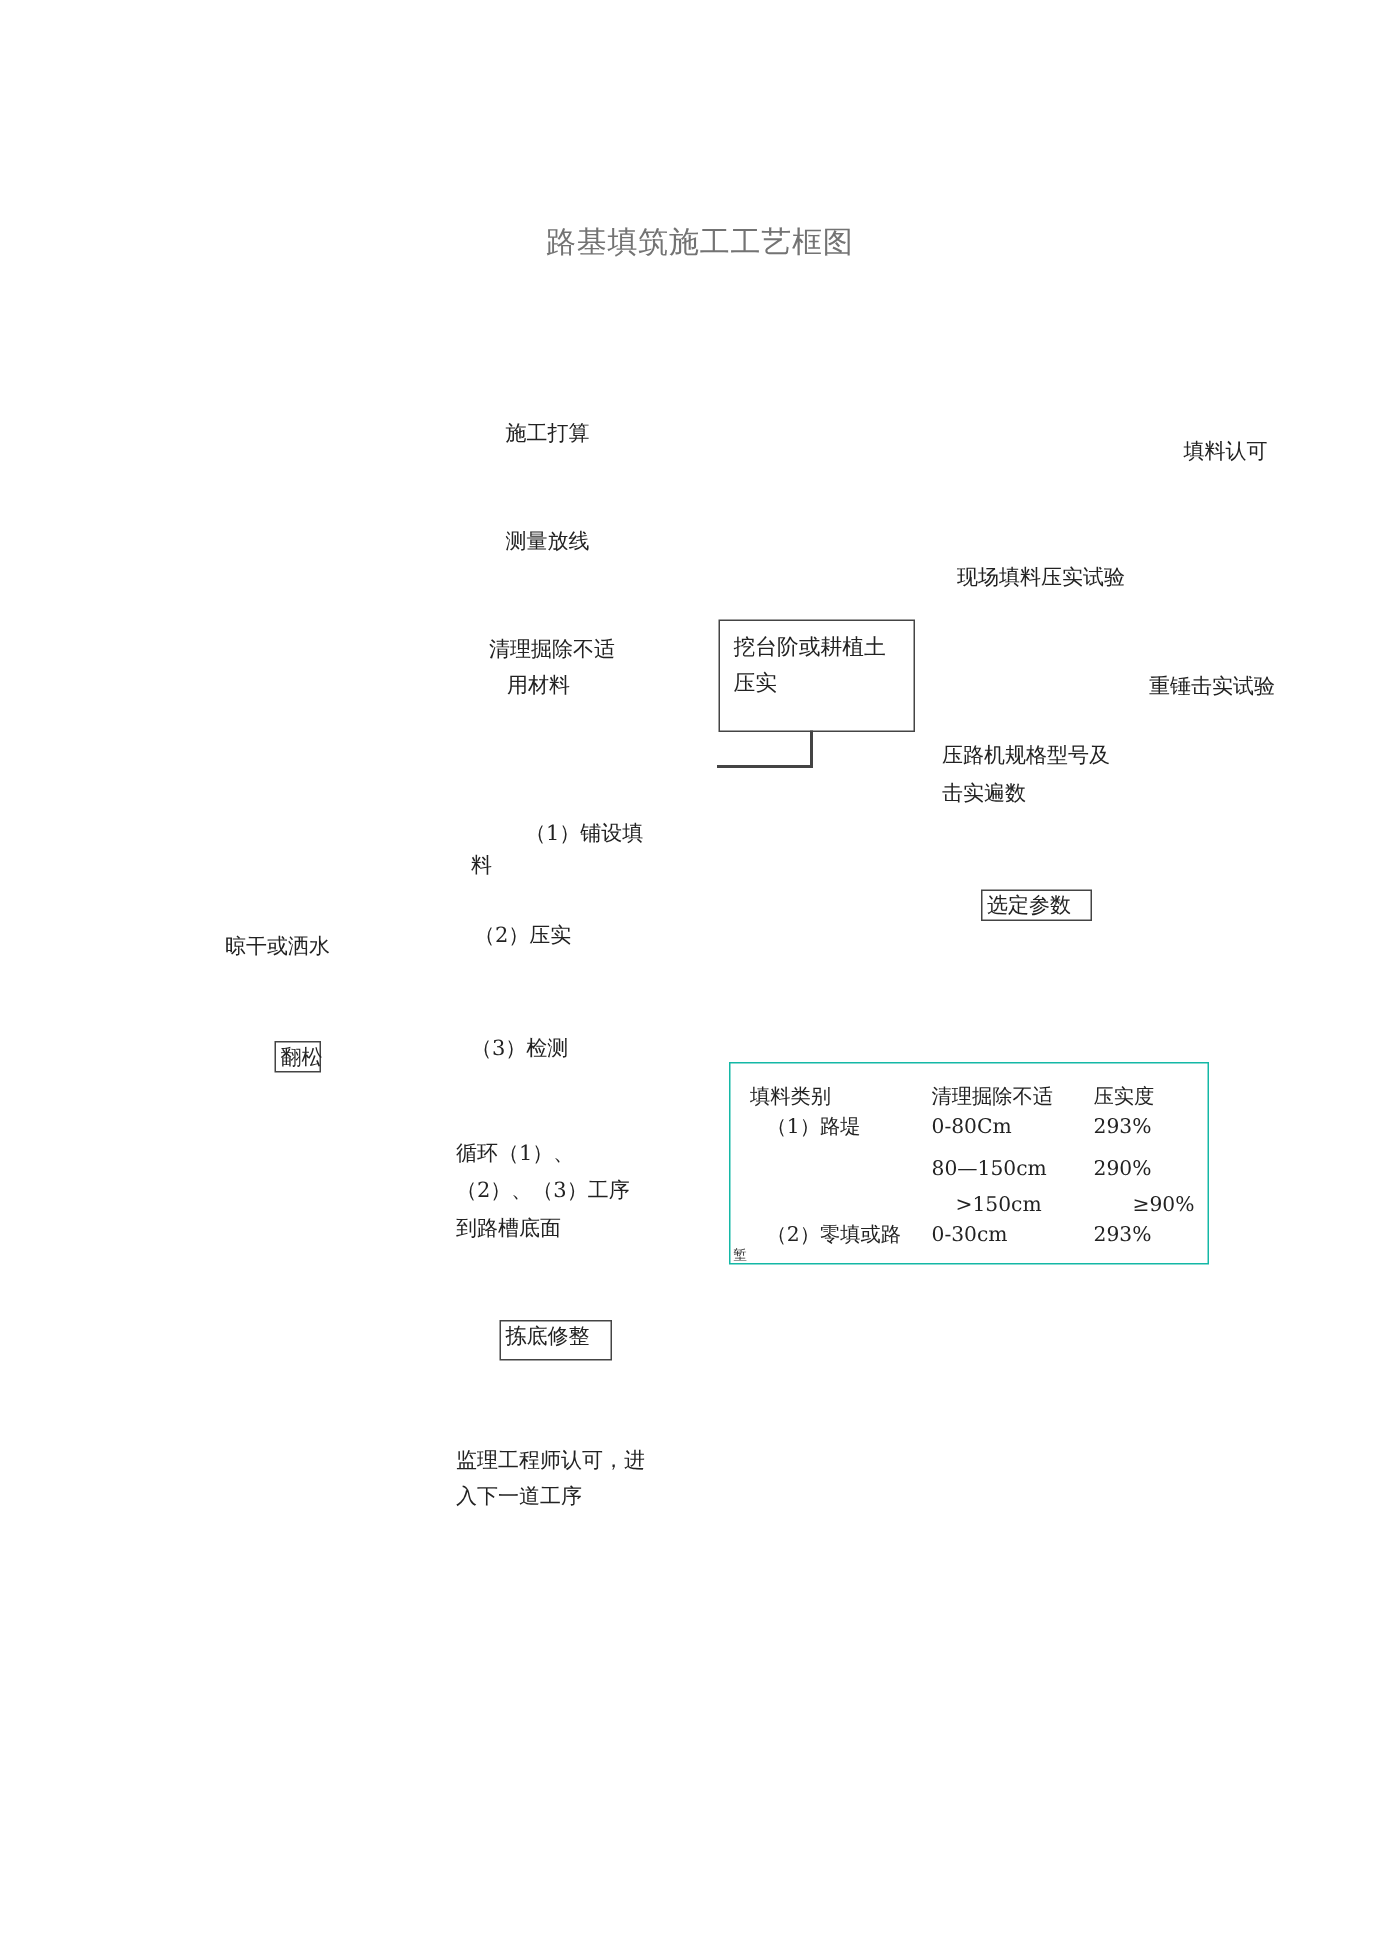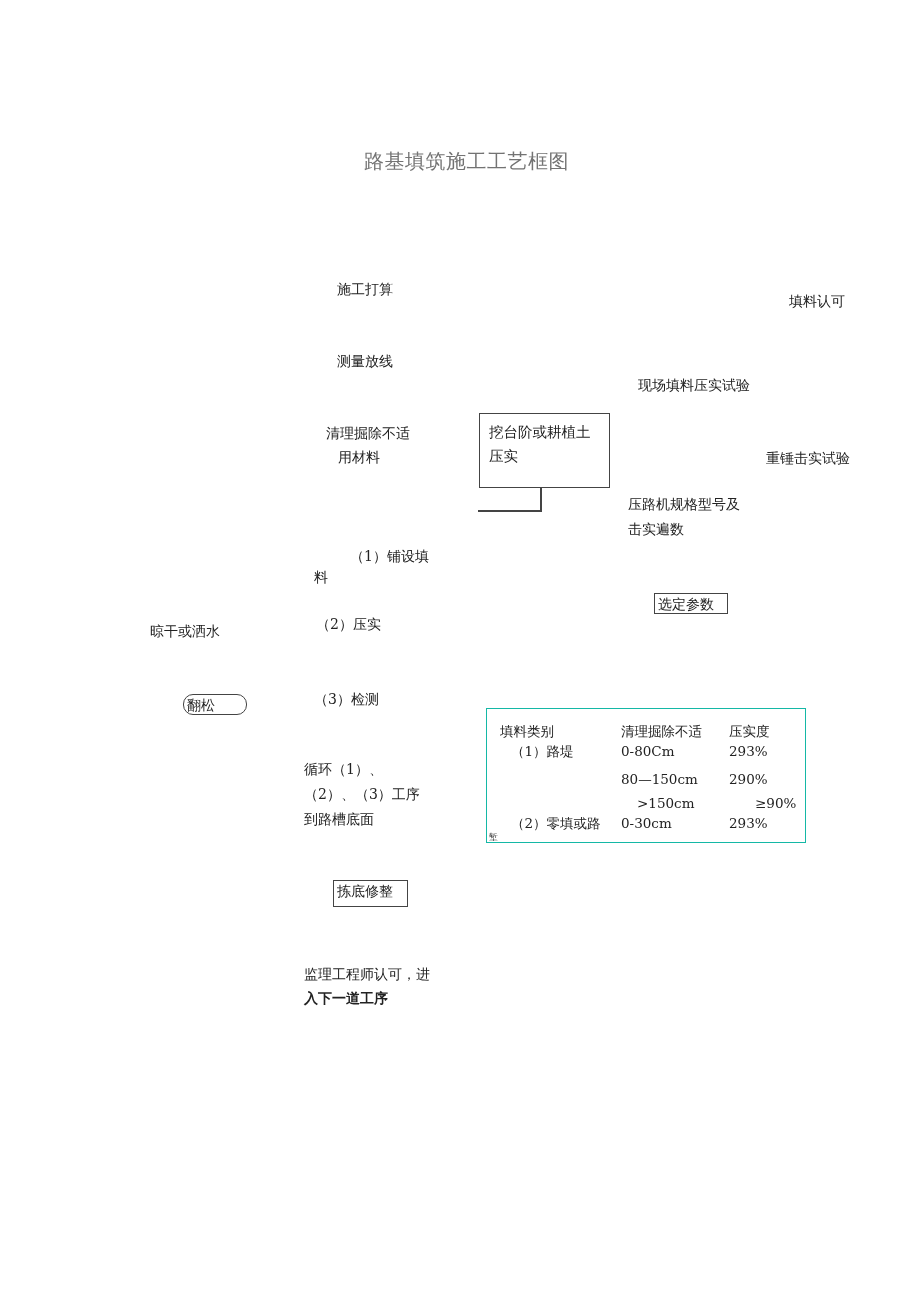--- a/index.html
+++ b/index.html
@@ -34,31 +34,31 @@
 
 <div class="t" style="left:304px;top:757px;">循环（1）、</div>
 <div class="t" style="left:304px;top:782px;">（2）、（3）工序</div>
 <div class="t" style="left:304px;top:807px;">到路槽底面</div>
 
 <div class="box" style="left:333px;top:880px;width:75px;height:27px;">
   <span class="boxlabel" style="left:0;top:1px;">拣底修整</span>
 </div>
 
 <div class="t" style="left:304px;top:962px;">监理工程师认可，进</div>
-<div class="t" style="left:304px;top:986px;font-weight:bold;">入下一道工序</div>
+<div class="t" style="left:304px;top:986px;">入下一道工序</div>
 
 <div class="box" style="left:479px;top:413px;width:131px;height:75px;border-width:1.5px;">
   <span class="boxlabel" style="left:6px;top:9px;font-size:14.5px;">挖台阶或耕植土</span>
   <span class="boxlabel" style="left:6px;top:33px;font-size:14.5px;">压实</span>
 </div>
 <div class="line" style="left:540px;top:487px;width:2px;height:25px;"></div>
 <div class="line" style="left:478px;top:510px;width:64px;height:2px;"></div>
 
 <div class="t" style="left:150px;top:619px;">晾干或洒水</div>
-<div class="box" style="left:183px;top:694px;width:64px;height:21px;border-radius:10px;">
+<div class="box" style="left:183px;top:694px;width:31px;height:21px;">
   <span class="boxlabel" style="left:0;top:1px;">翻松</span>
 </div>
 
 <div class="t" style="left:789px;top:289px;">填料认可</div>
 <div class="t" style="left:638px;top:373px;">现场填料压实试验</div>
 <div class="t" style="left:766px;top:446px;">重锤击实试验</div>
 <div class="t" style="left:628px;top:492px;">压路机规格型号及</div>
 <div class="t" style="left:628px;top:517px;">击实遍数</div>
 <div class="box" style="left:654px;top:593px;width:74px;height:21px;">
   <span class="boxlabel" style="left:0;top:1px;">选定参数</span>

